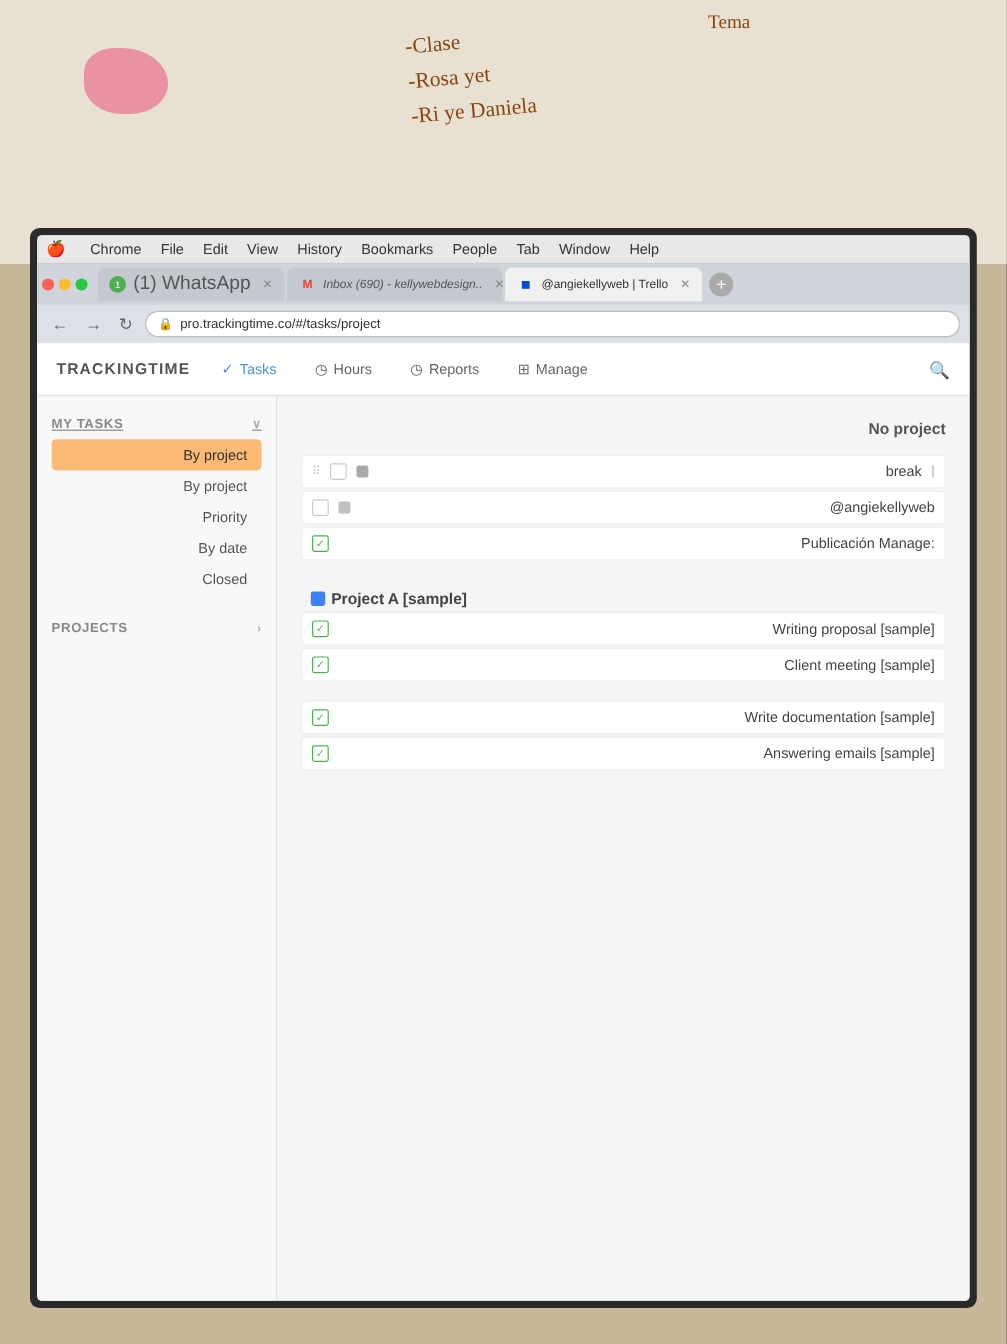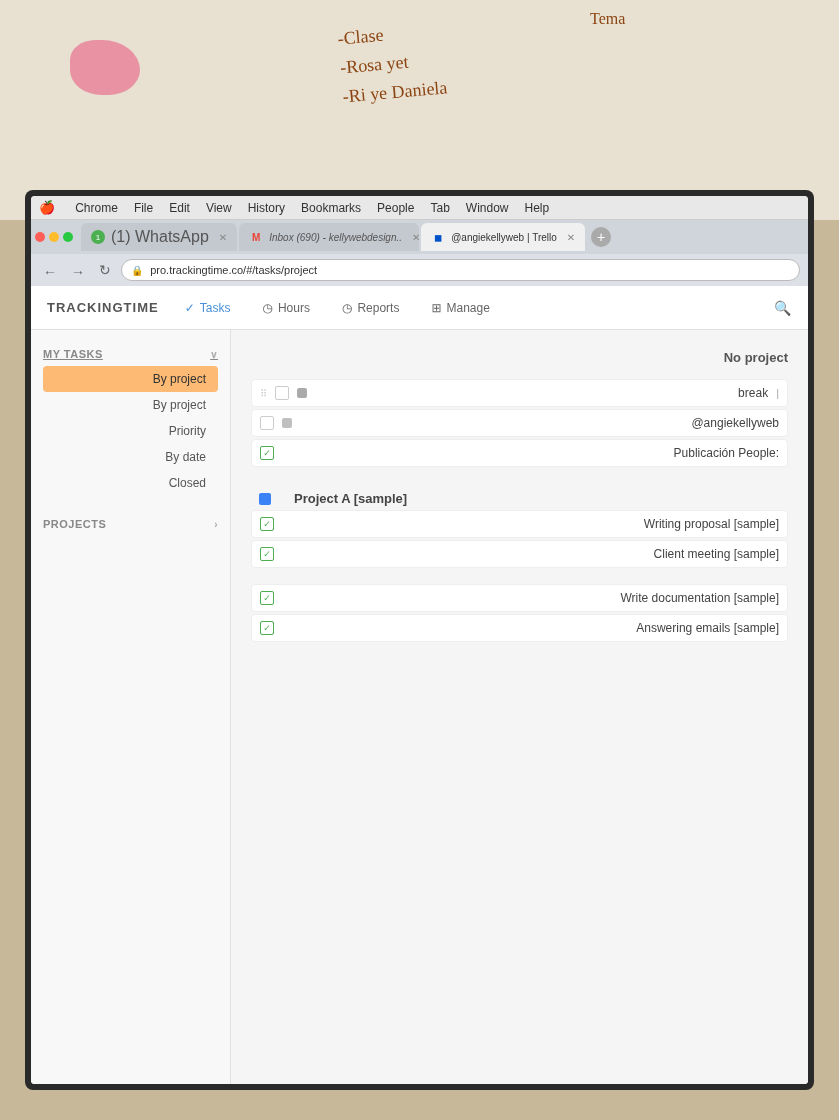--- a/index.html
+++ b/index.html
@@ -385,21 +385,21 @@
       flex: 1;
     }
     .task-cursor {
       font-size: 11px;
       color: #aaa;
     }
     .project-header-row {
       display: flex;
       align-items: center;
       padding: 8px 8px 4px;
-      gap: 23px;
+      gap: 5px;
     }
     .project-color {
       width: 12px;
       height: 12px;
       border-radius: 2px;
       flex-shrink: 0;
     }
     .project-name {
       font-size: 13px;
       font-weight: 600;
@@ -548,21 +548,21 @@
           </div>
 
           <div class="task-row">
             <div class="task-check"></div>
             <div class="task-color-dot" style="background:#c0c0c0;"></div>
             <span class="task-label">@angiekellyweb</span>
           </div>
 
           <div class="task-row">
             <div class="task-check checked">✓</div>
-            <span class="task-label">Publicación People:</span>
+            <span class="task-label">Publicación Manage:</span>
           </div>
         </div>
 
         <div class="task-group-section">
           <div class="project-header-row">
             <div class="project-color" style="background:#3b82f6;"></div>
             <span class="project-name">Project A [sample]</span>
           </div>
 
           <div class="task-row">

